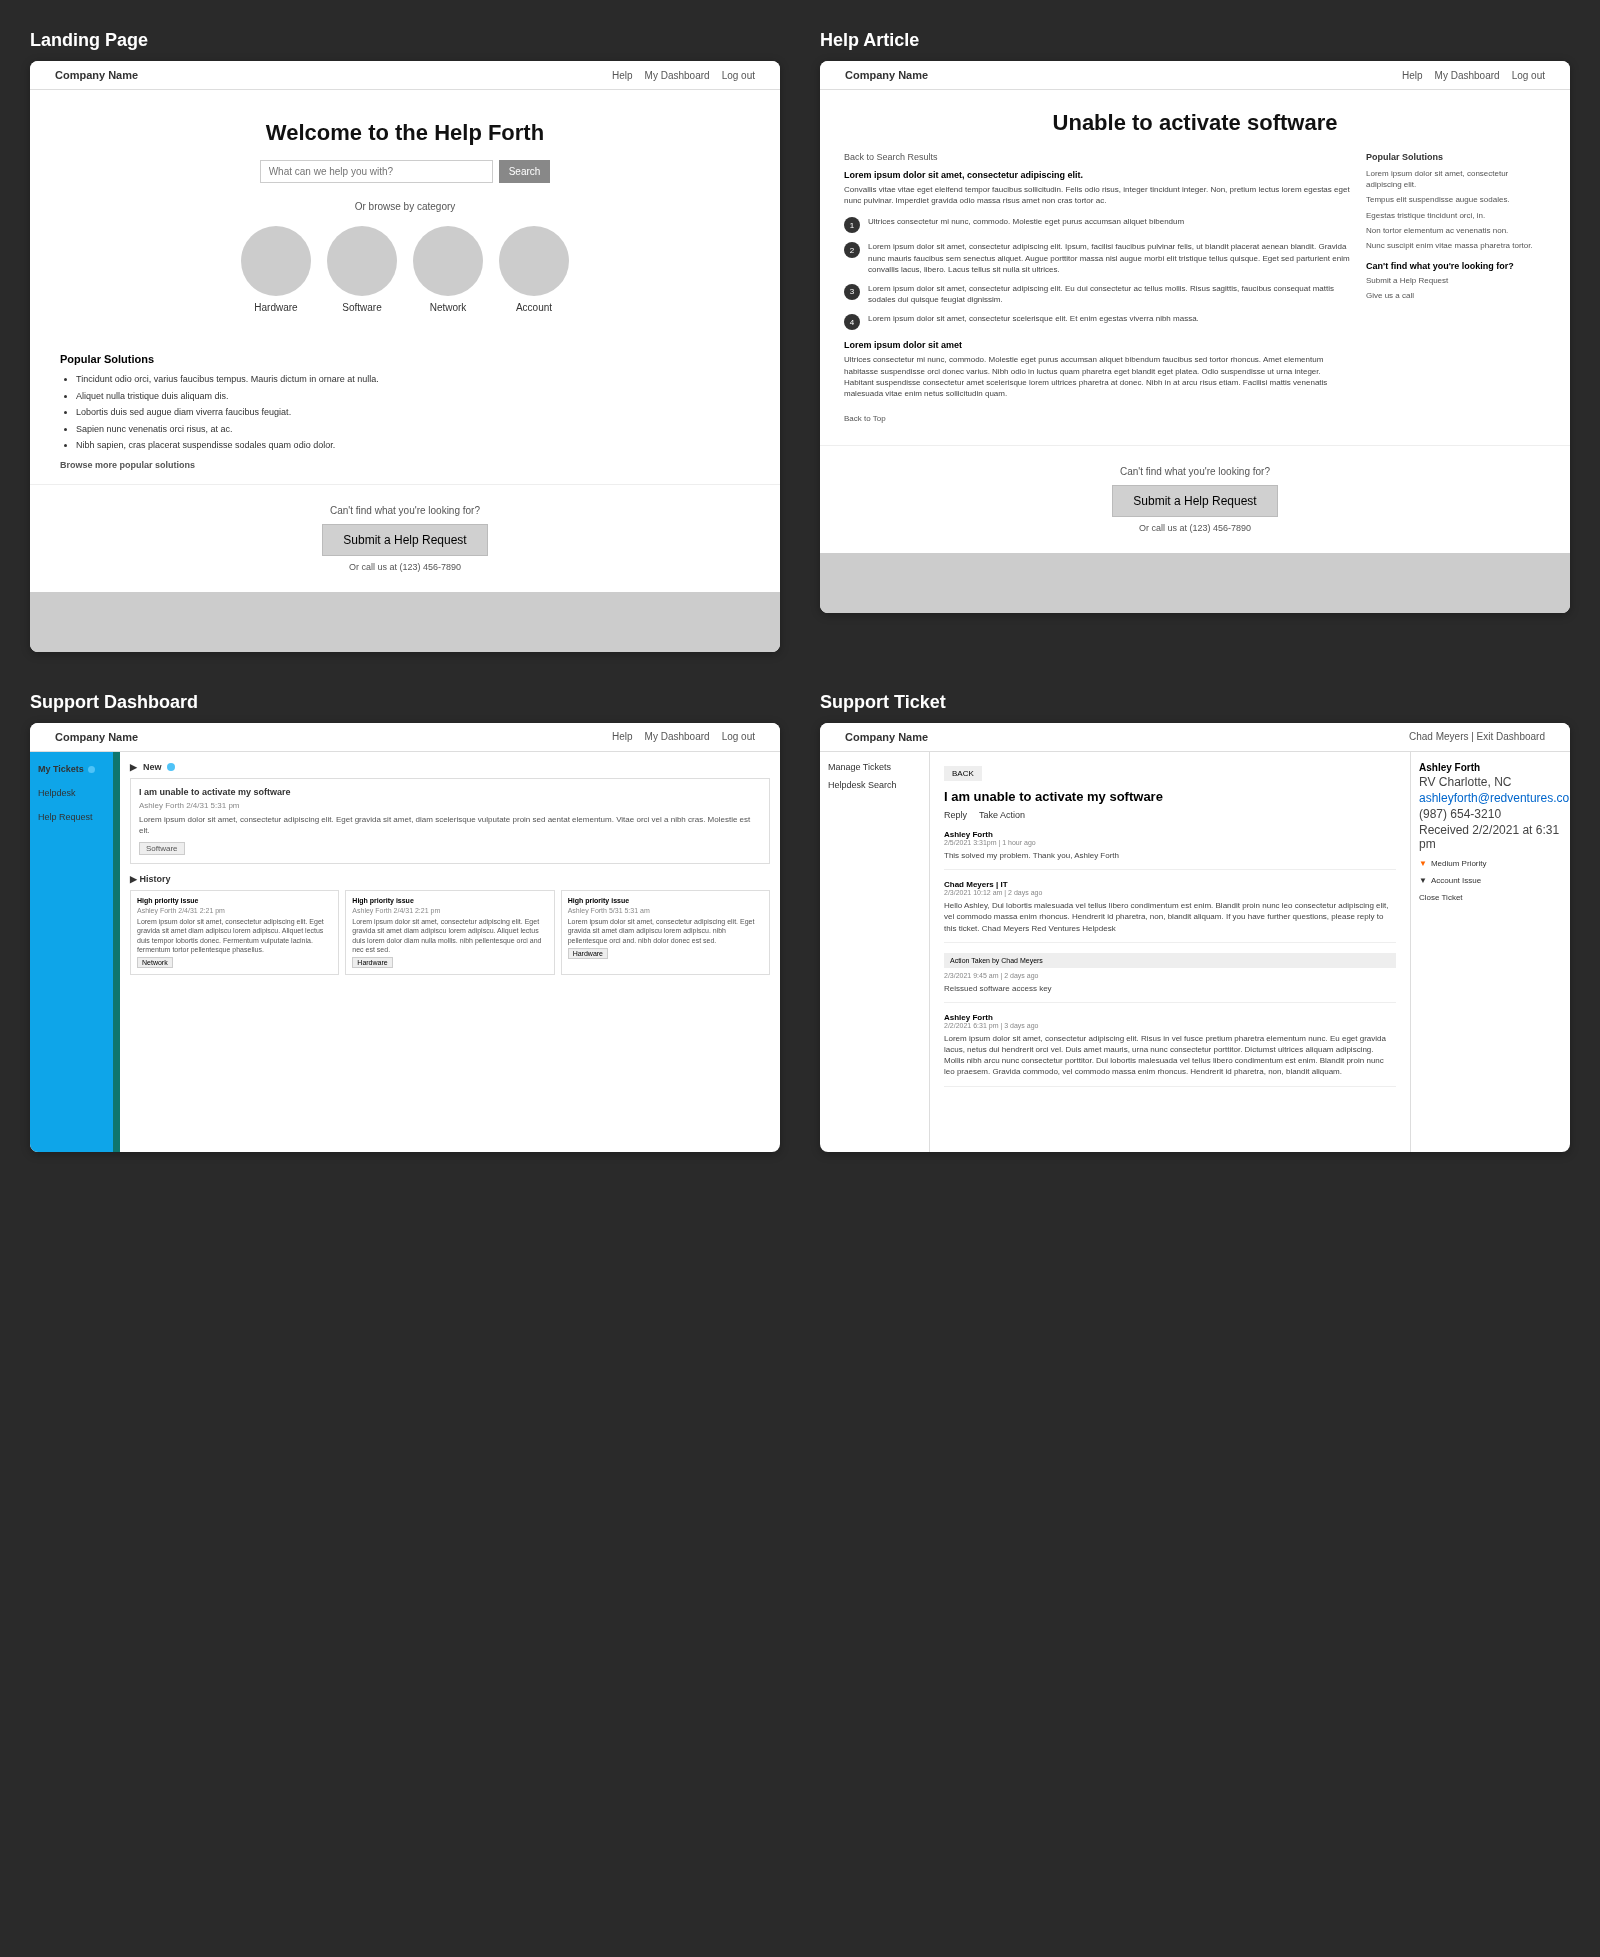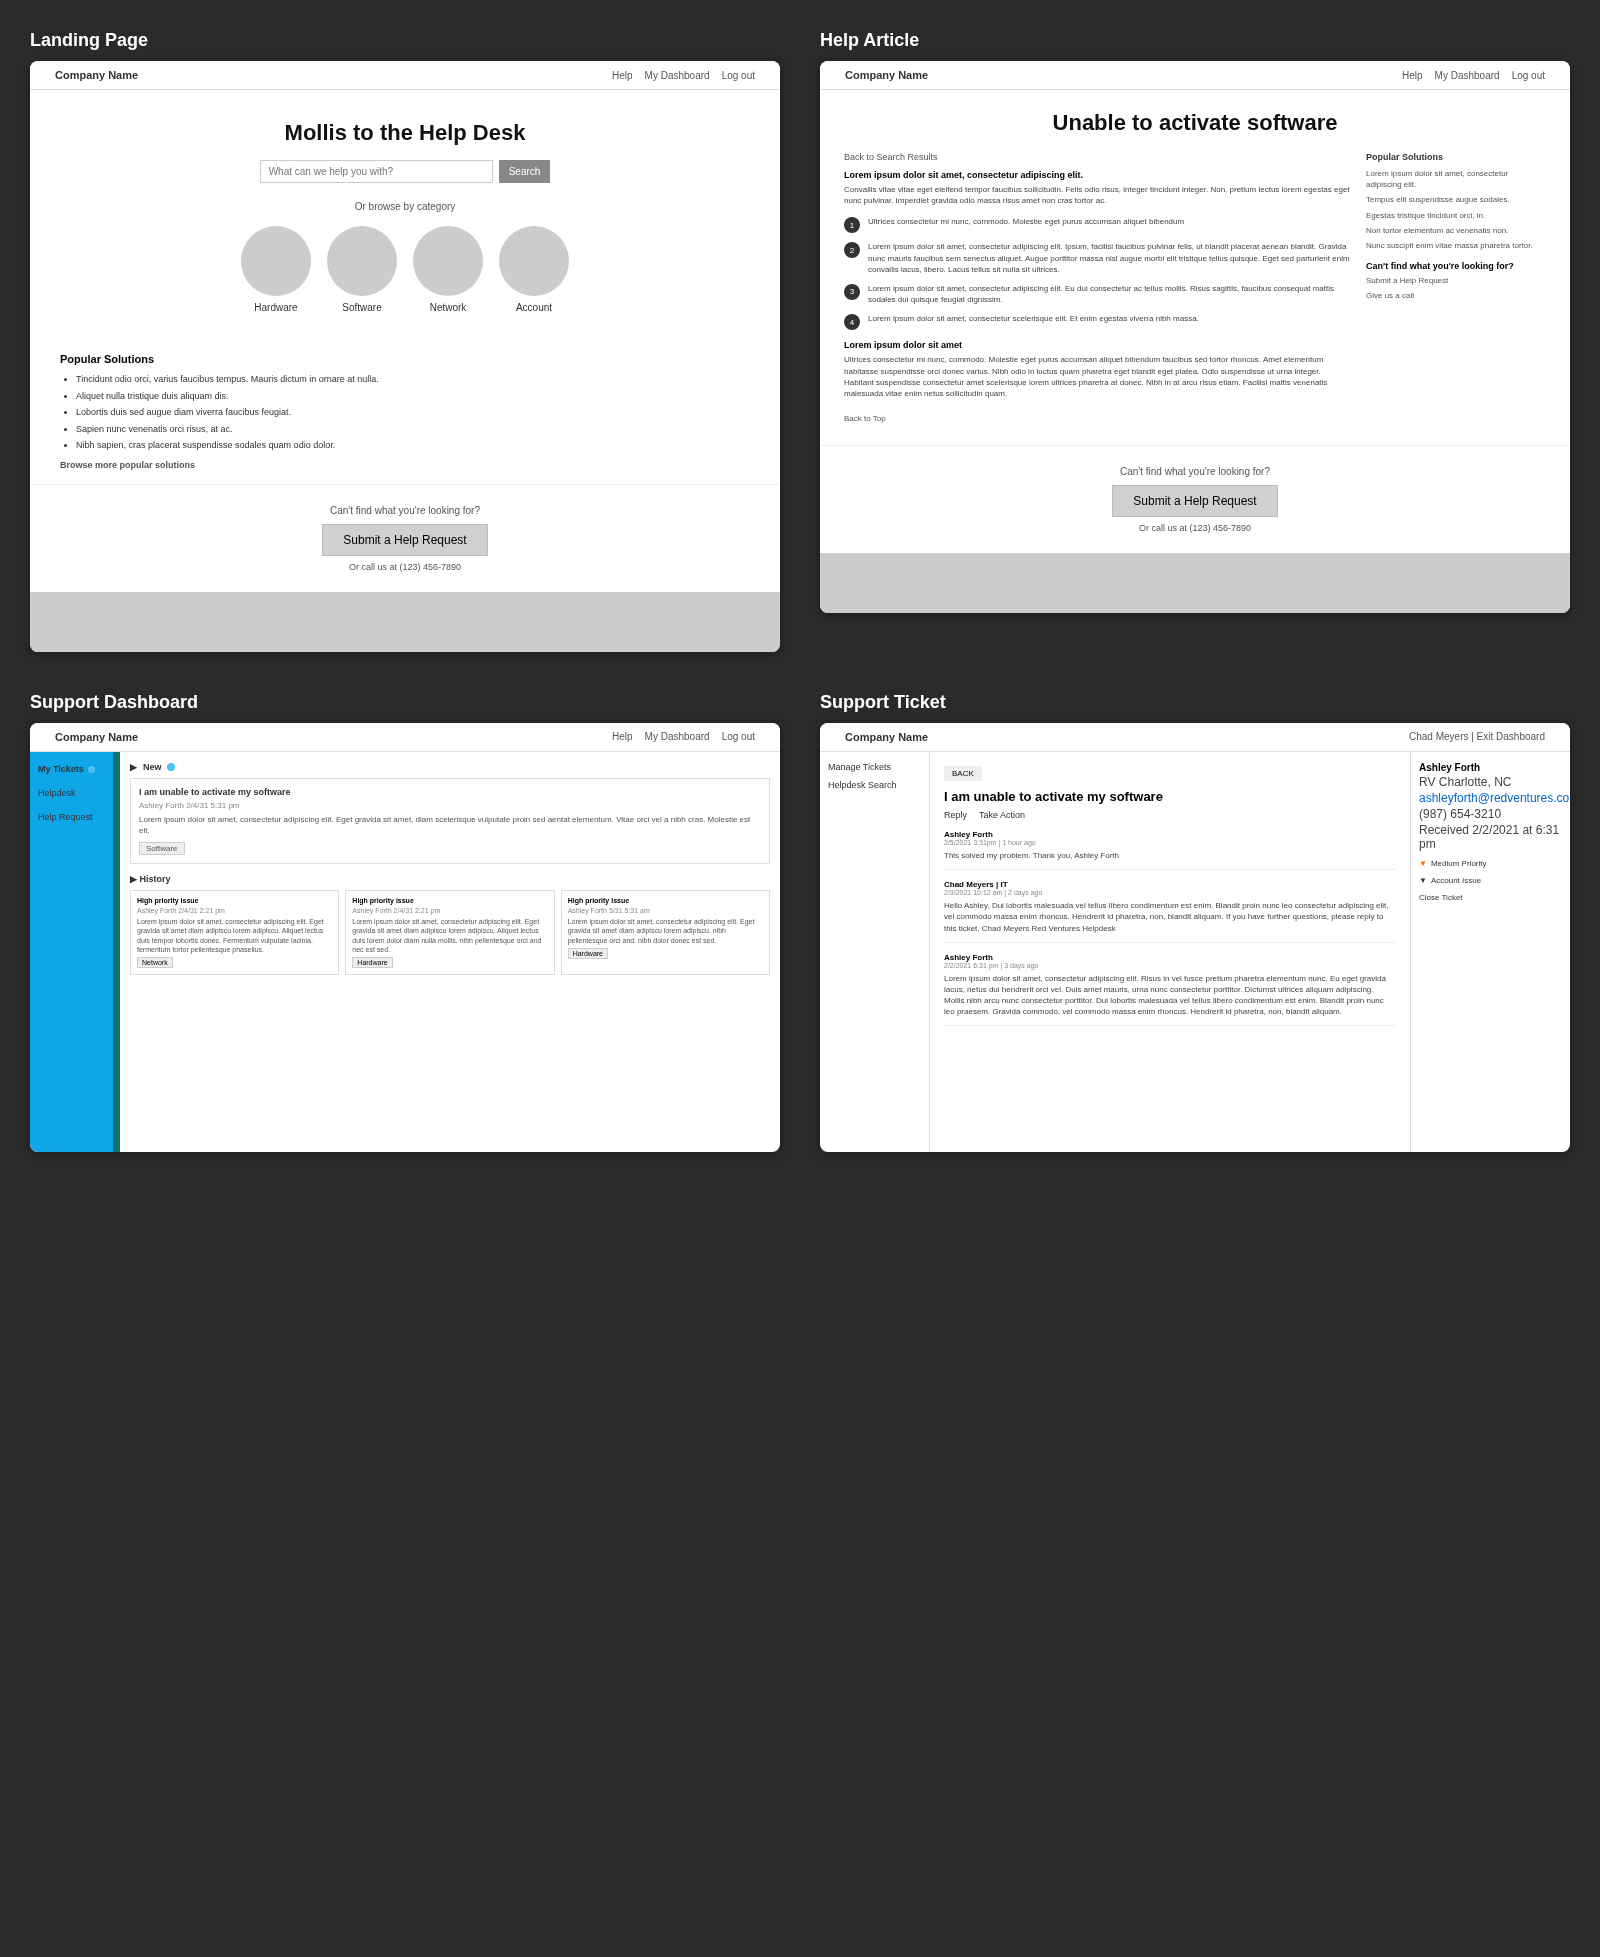--- a/index.html
+++ b/index.html
@@ -271,21 +271,21 @@
     <div class="navbar">
       <span class="navbar-brand">Company Name</span>
       <div class="navbar-links">
         <span>Help</span>
         <span>My Dashboard</span>
         <span>Log out</span>
       </div>
     </div>
 
     <div class="landing-hero">
-      <h1>Mollis to the Help Desk</h1>
+      <h1>Welcome to the Help Forth</h1>
       <div class="search-row">
         <input class="search-input" type="text" placeholder="What can we help you with?" style="">
         <button class="search-btn">Search</button>
       </div>
       <div class="browse-label">Or browse by category</div>
       <div class="categories">
         <div class="category-item">
           <div class="category-circle"></div>
           <div class="category-label">Hardware</div>
         </div>
@@ -492,20 +492,25 @@
             <div class="msg-body">Hello Ashley,
 
 Dui lobortis malesuada vel tellus libero condimentum est enim. Blandit proin nunc leo consectetur adipiscing elit, vel commodo massa enim rhoncus. Hendrerit id pharetra, non, blandit aliquam.
 
 If you have further questions, please reply to this ticket.
 
 Chad Meyers
 Red Ventures Helpdesk</div>
           </div>
           <div class="msg">
+            <div class="msg-action">Action Taken by Chad Meyers</div>
+            <div class="msg-meta">2/3/2021 9:45 am | 2 days ago</div>
+            <div class="msg-body">Reissued software access key</div>
+          </div>
+          <div class="msg">
             <div class="msg-author">Ashley Forth</div>
             <div class="msg-meta">2/2/2021 6:31 pm | 3 days ago</div>
             <div class="msg-body">Lorem ipsum dolor sit amet, consectetur adipiscing elit. Risus in vel fusce pretium pharetra elementum nunc. Eu eget gravida lacus, netus dui hendrerit orci vel. Duis amet mauris, urna nunc consectetur porttitor. Dictumst ultrices aliquam adipiscing. Mollis nibh arcu nunc consectetur porttitor.
 
 Dui lobortis malesuada vel tellus libero condimentum est enim. Blandit proin nunc leo praesem. Gravida commodo, vel commodo massa enim rhoncus. Hendrerit id pharetra, non, blandit aliquam.</div>
           </div>
         </div>
       </div>
 
       <div class="ticket-info-panel">

